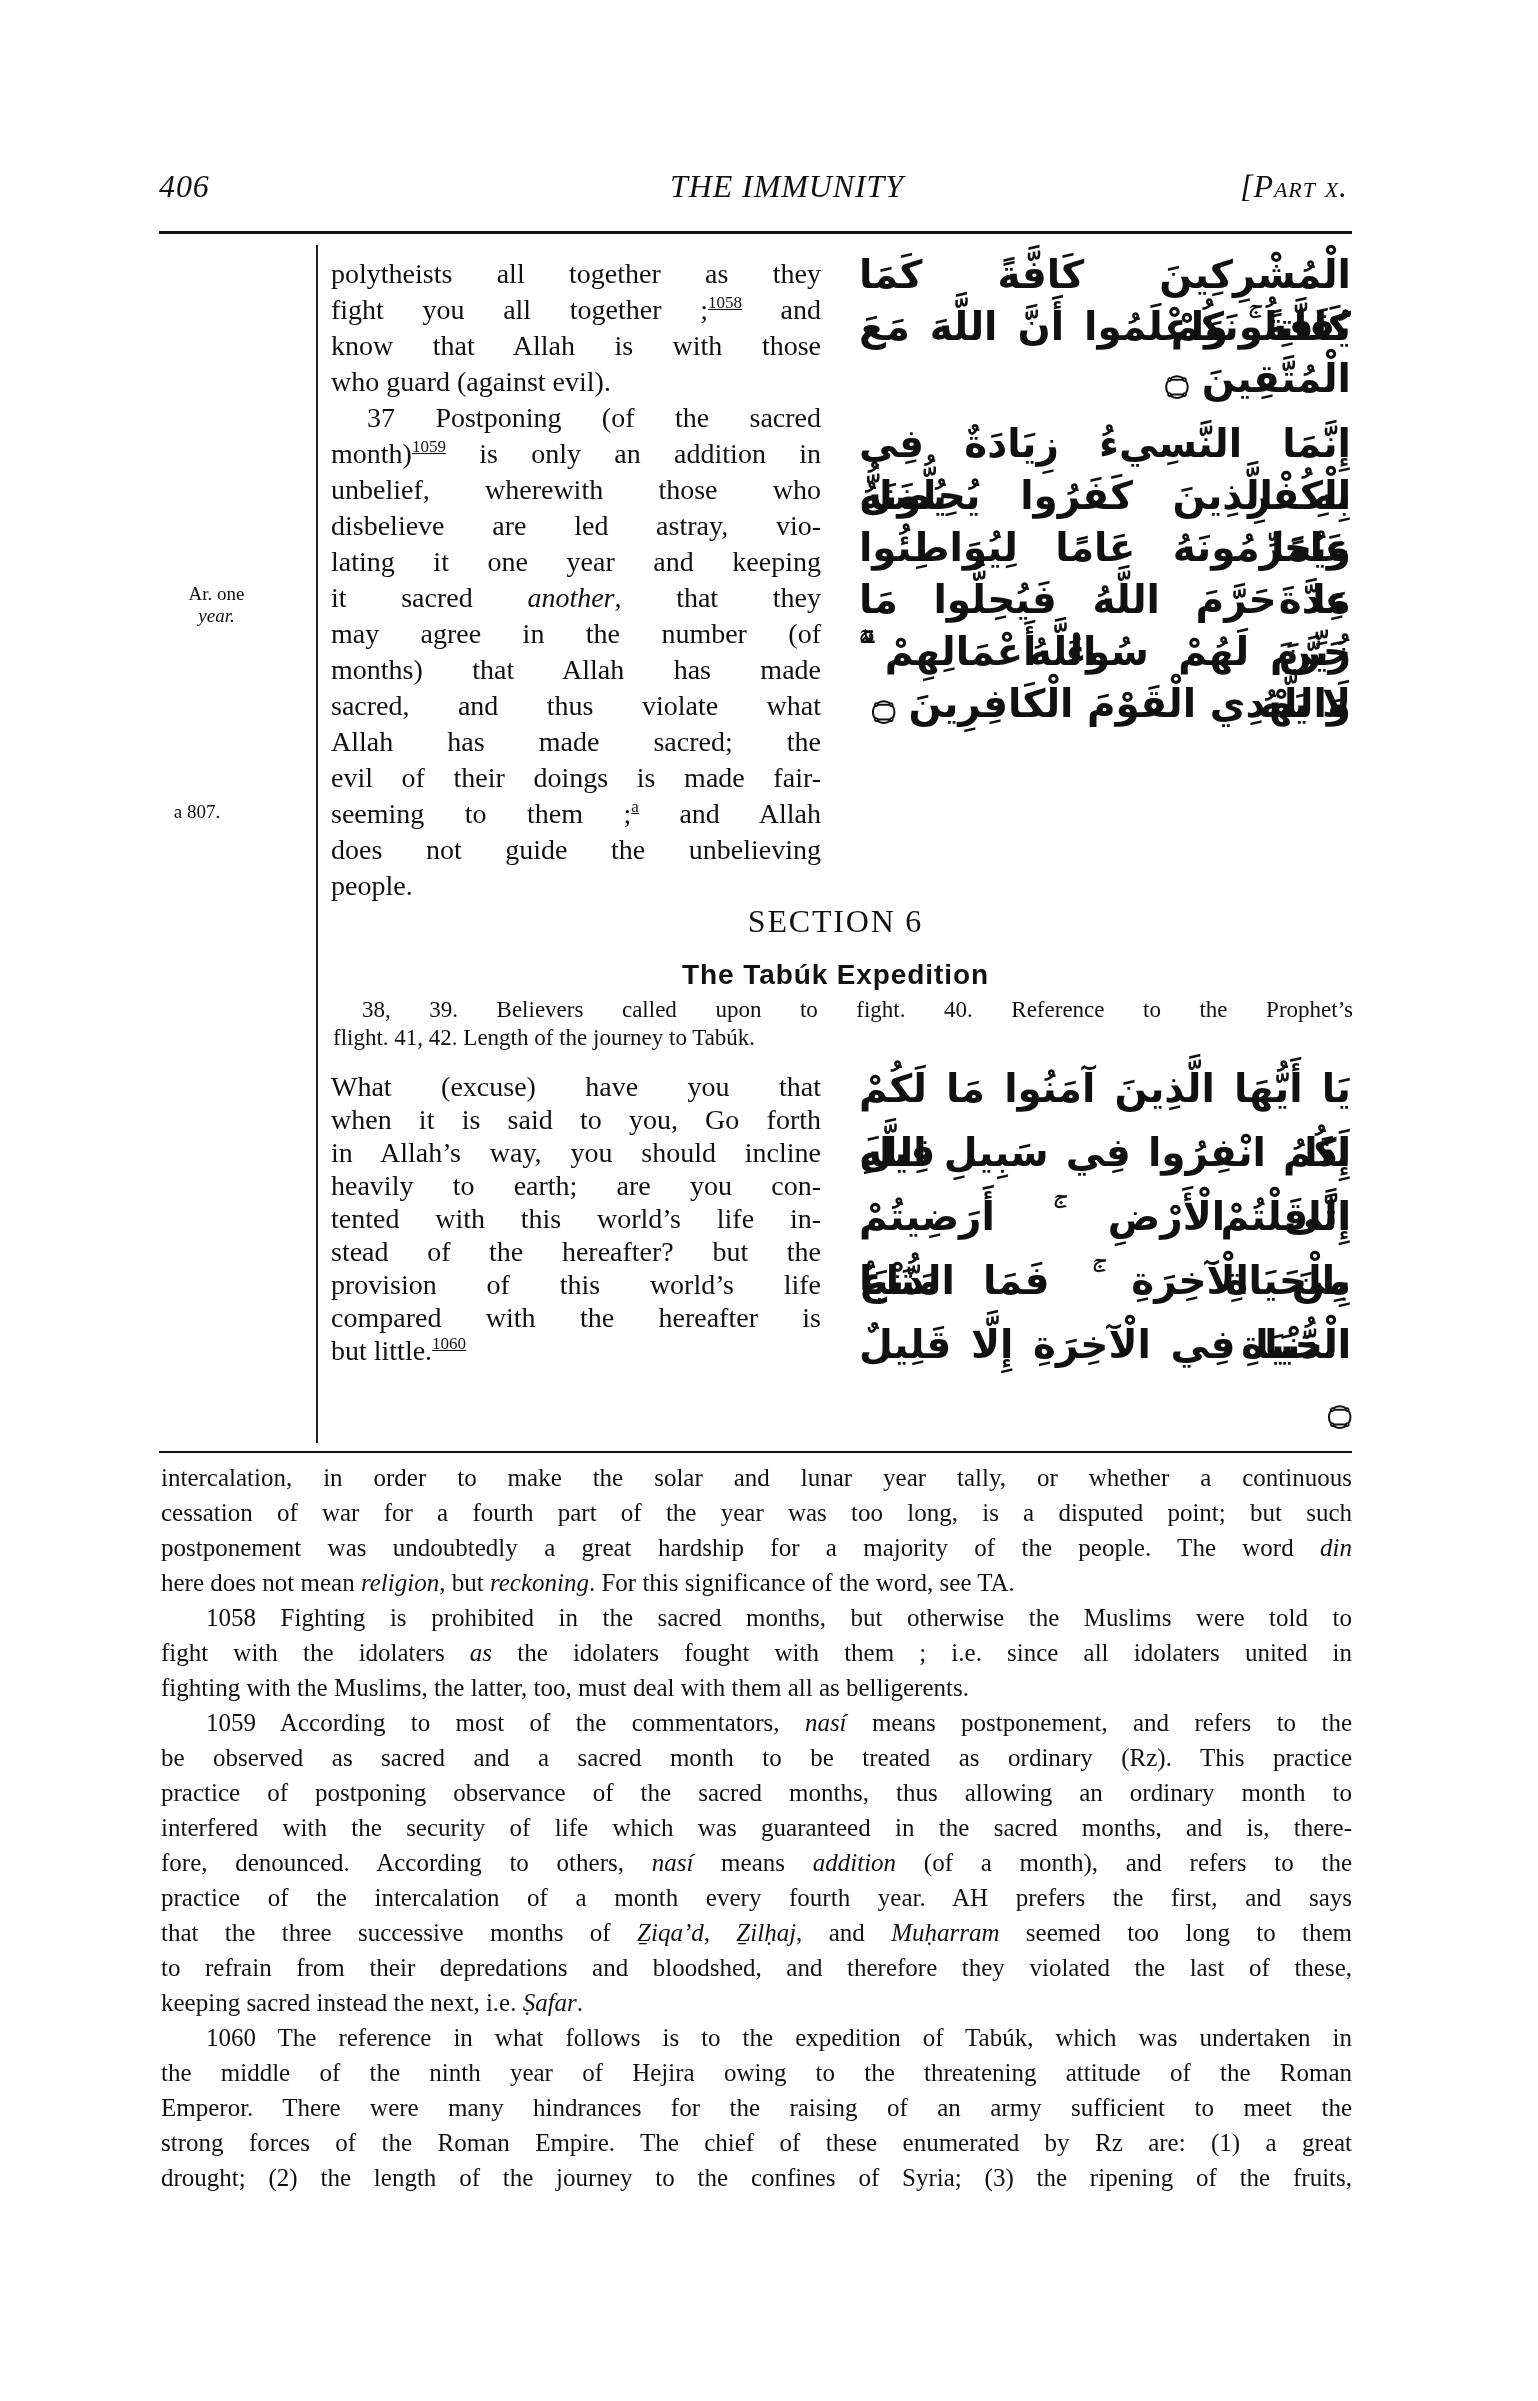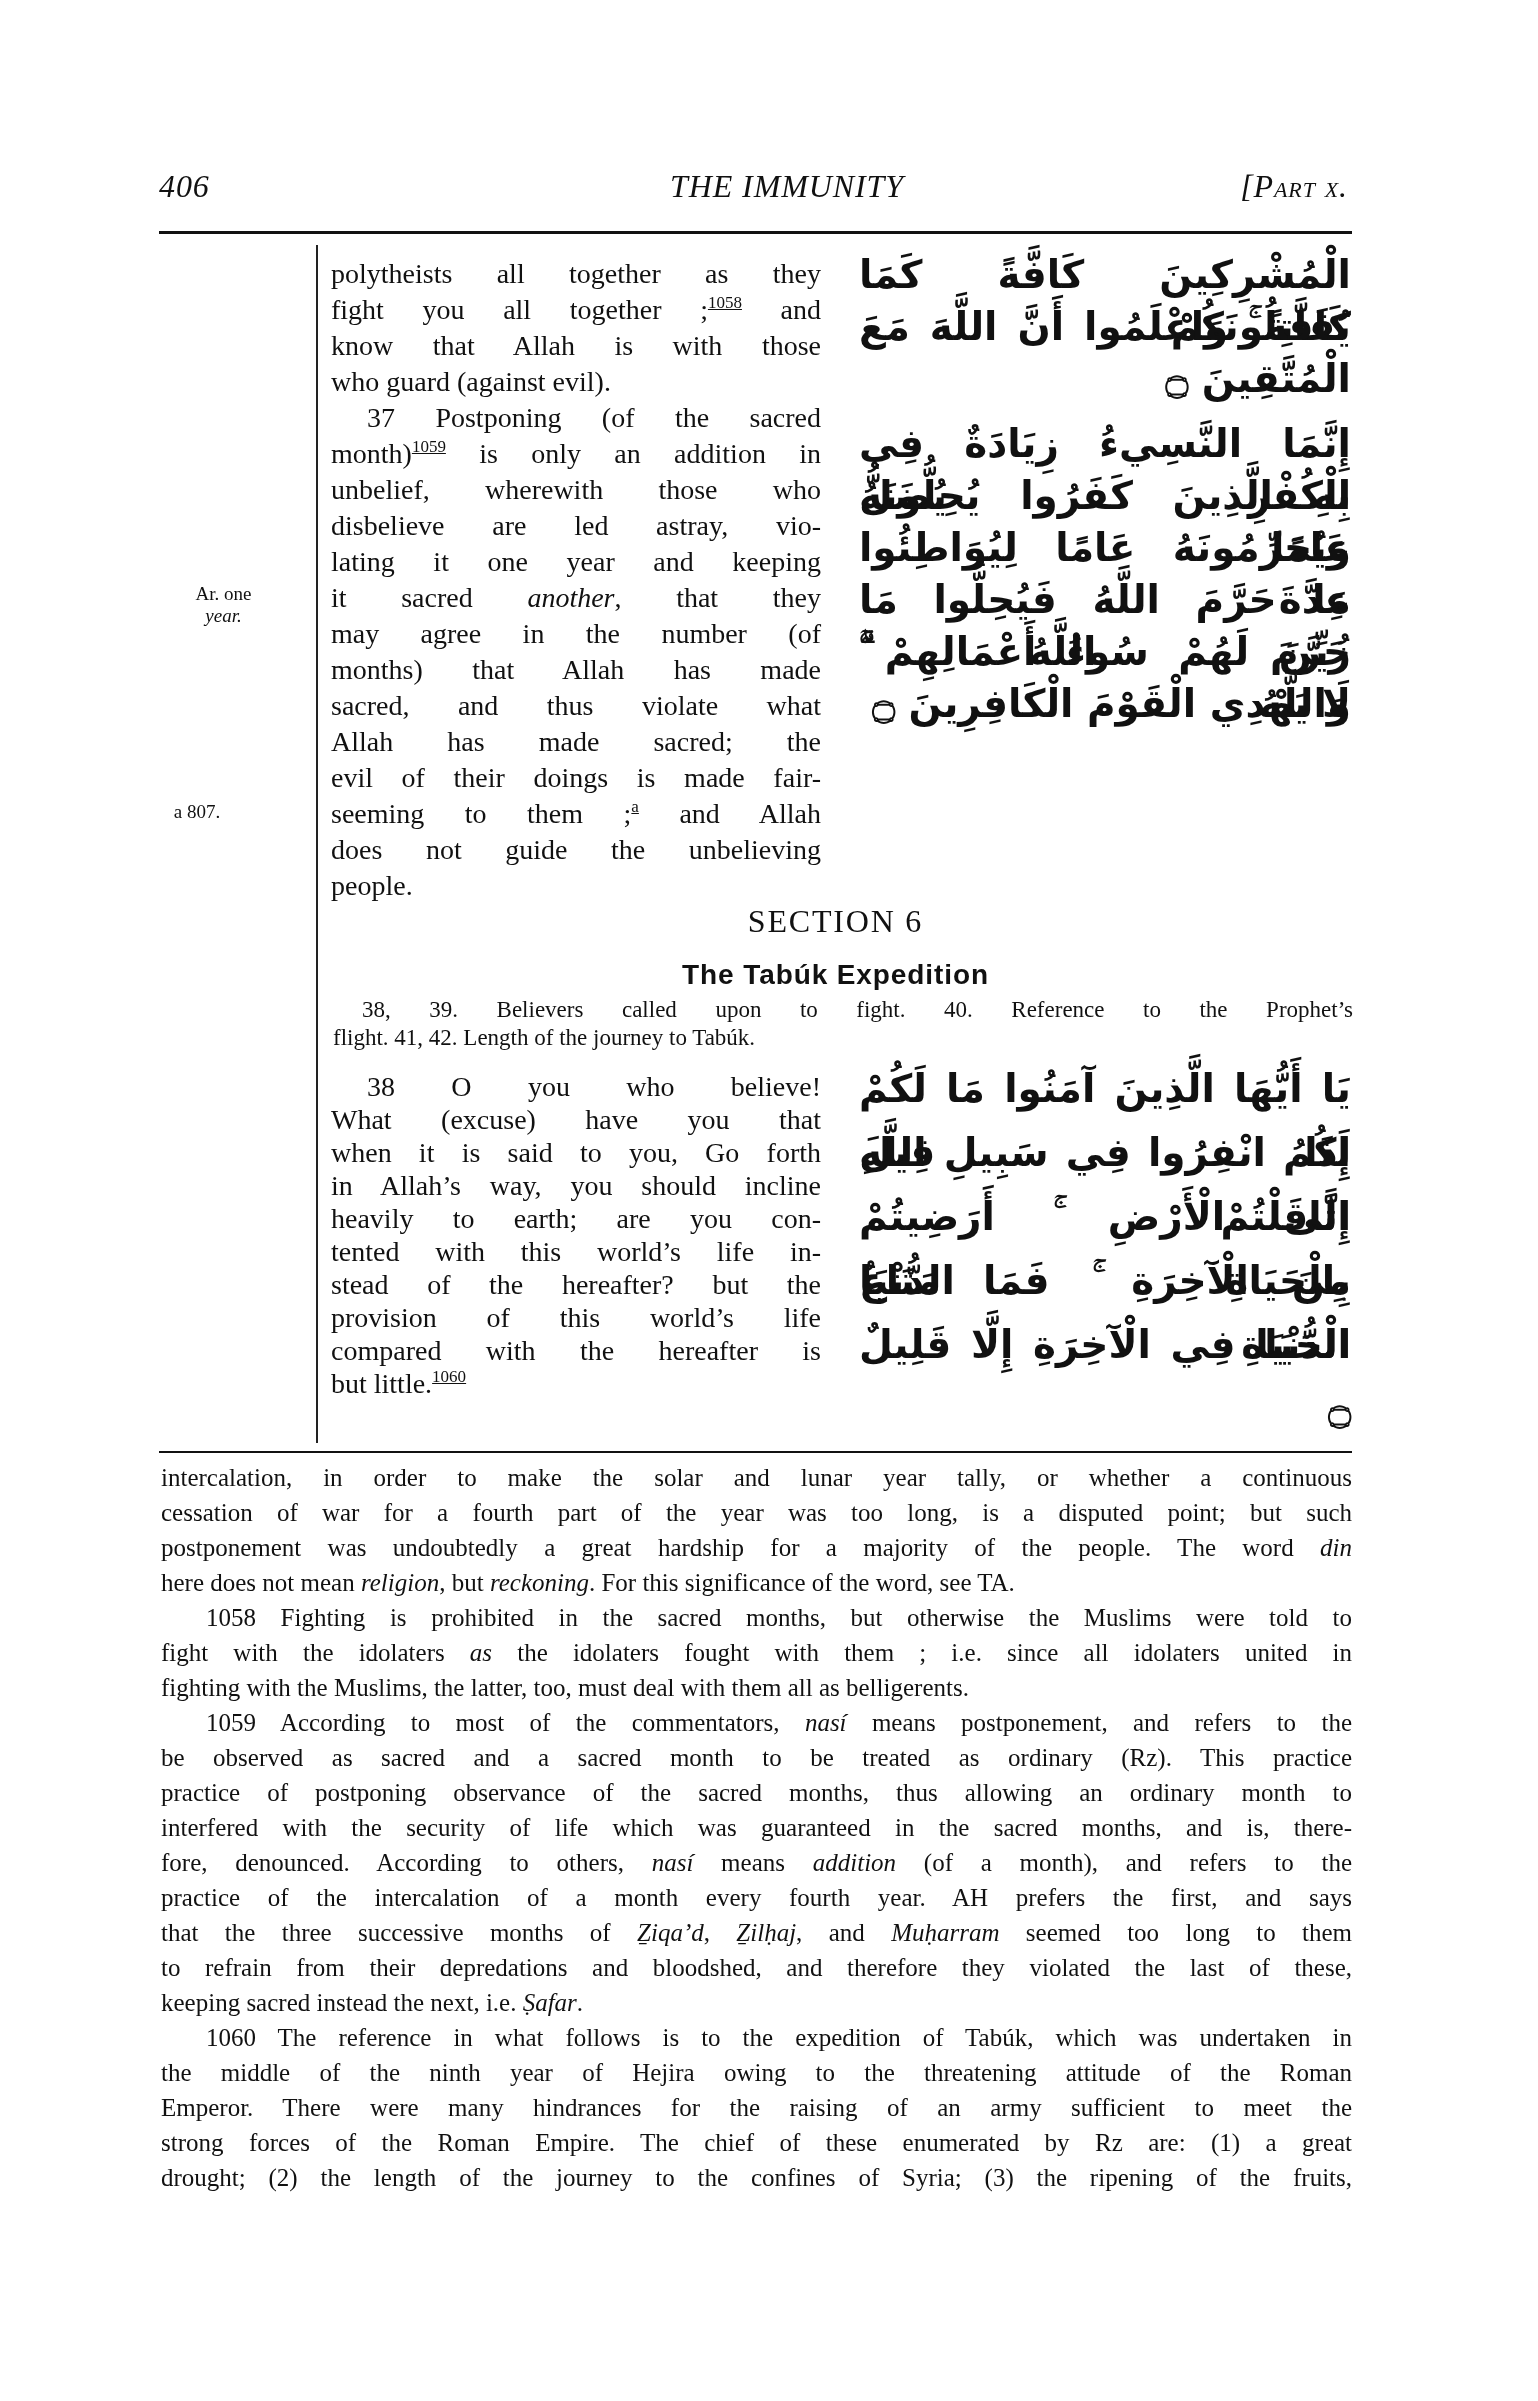--- a/index.html
+++ b/index.html
@@ -39,21 +39,21 @@
 </head>
 <body>
 
 <div class="abs running-head" id="page-num">406</div>
 <div class="abs running-head" id="page-title">THE IMMUNITY</div>
 <div class="abs running-head small-caps" id="part-label">[Part x.</div>
 <div class="rule" style="left:159px; top:231px; width:1193px; height:2.7px;"></div>
 
 <div class="vrule" style="left:316px; top:245px; height:1198px;"></div>
 
-<div class="margin-note" style="left:170px; top:583px; width:107px;">
+<div class="margin-note" style="left:163px; top:583px; width:107px;">
   <div>Ar. one</div>
   <div style="font-style:italic;">year.</div>
 </div>
 <div class="margin-note" style="left:157px; top:801px; width:80px;">
   <div>a 807.</div>
 </div>
 
 <div class="col-text" style="left:331px; top:256px; width:490px;">
   <span class="ln">polytheists all together as they</span>
   <span class="ln"><span>fight you all together ;</span><sup>1058</sup><span> and</span></span>
@@ -88,21 +88,20 @@
 </div>
 
 <div class="section-heading" id="section-num">SECTION 6</div>
 <div class="section-heading" id="section-title">The Tabúk Expedition</div>
 <div class="synopsis" style="top:996px;">
   <span class="ln indent">38, 39. Believers called upon to fight.  40. Reference to the Prophet’s</span>
   <span class="ln last">flight.  41, 42. Length of the journey to Tabúk.</span>
 </div>
 
 <div class="col-text" style="left:331px; top:1070px; width:490px; line-height:33px;">
-  <span class="ln indent" style="height:33px;">38 O you who believe!</span>
   <span class="ln" style="height:33px;">What (excuse) have you that</span>
   <span class="ln" style="height:33px;">when it is said to you, Go forth</span>
   <span class="ln" style="height:33px;">in Allah’s way, you should incline</span>
   <span class="ln" style="height:33px;">heavily to earth; are you con-</span>
   <span class="ln" style="height:33px;">tented with this world’s life in-</span>
   <span class="ln" style="height:33px;">stead of the hereafter? but the</span>
   <span class="ln" style="height:33px;">provision of this world’s life</span>
   <span class="ln" style="height:33px;">compared with the hereafter is</span>
   <span class="ln last" style="height:33px;"><span>but little.</span><sup>1060</sup></span>
 </div>

